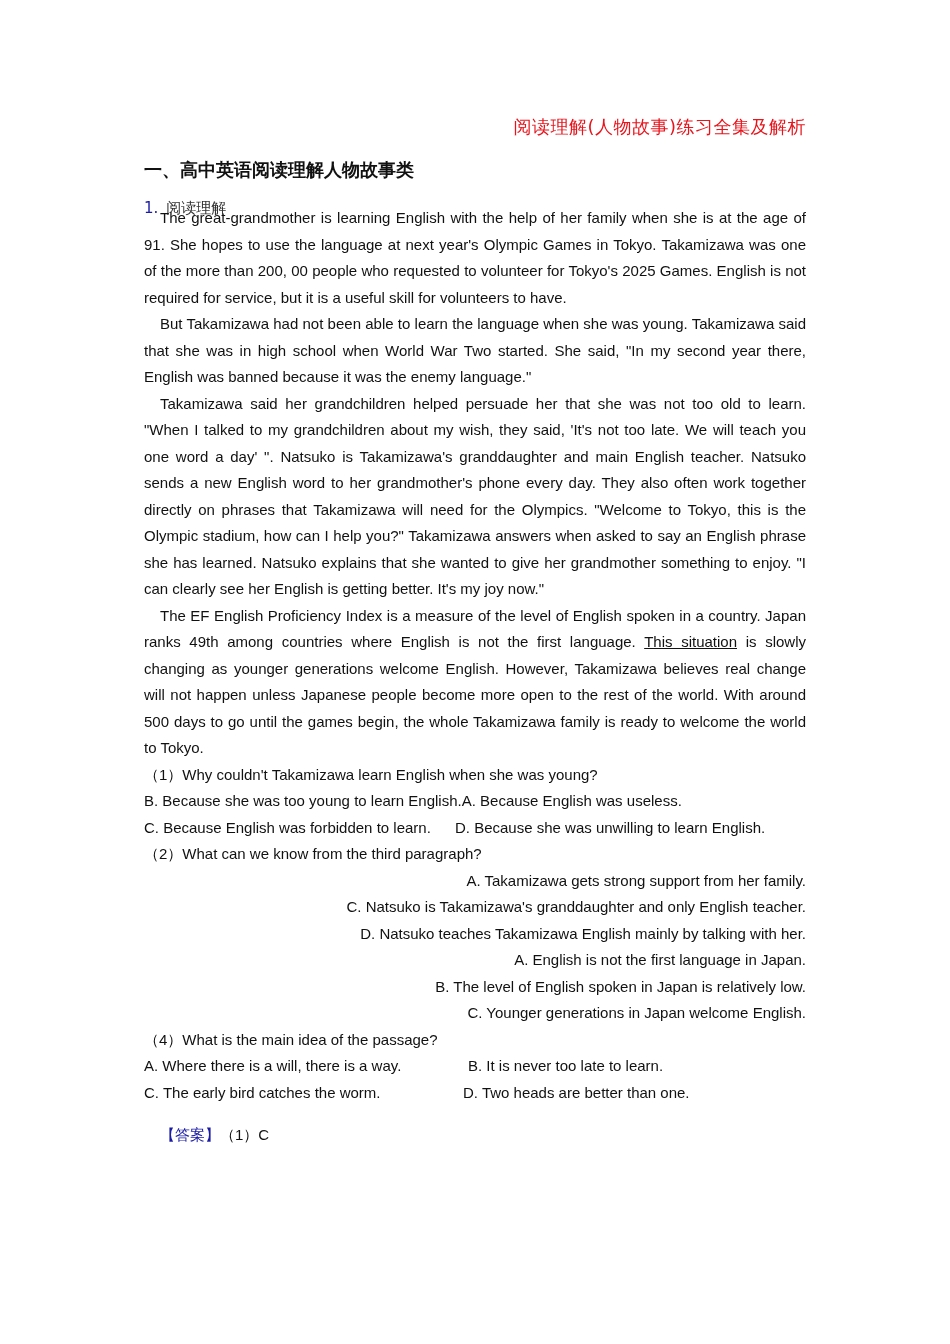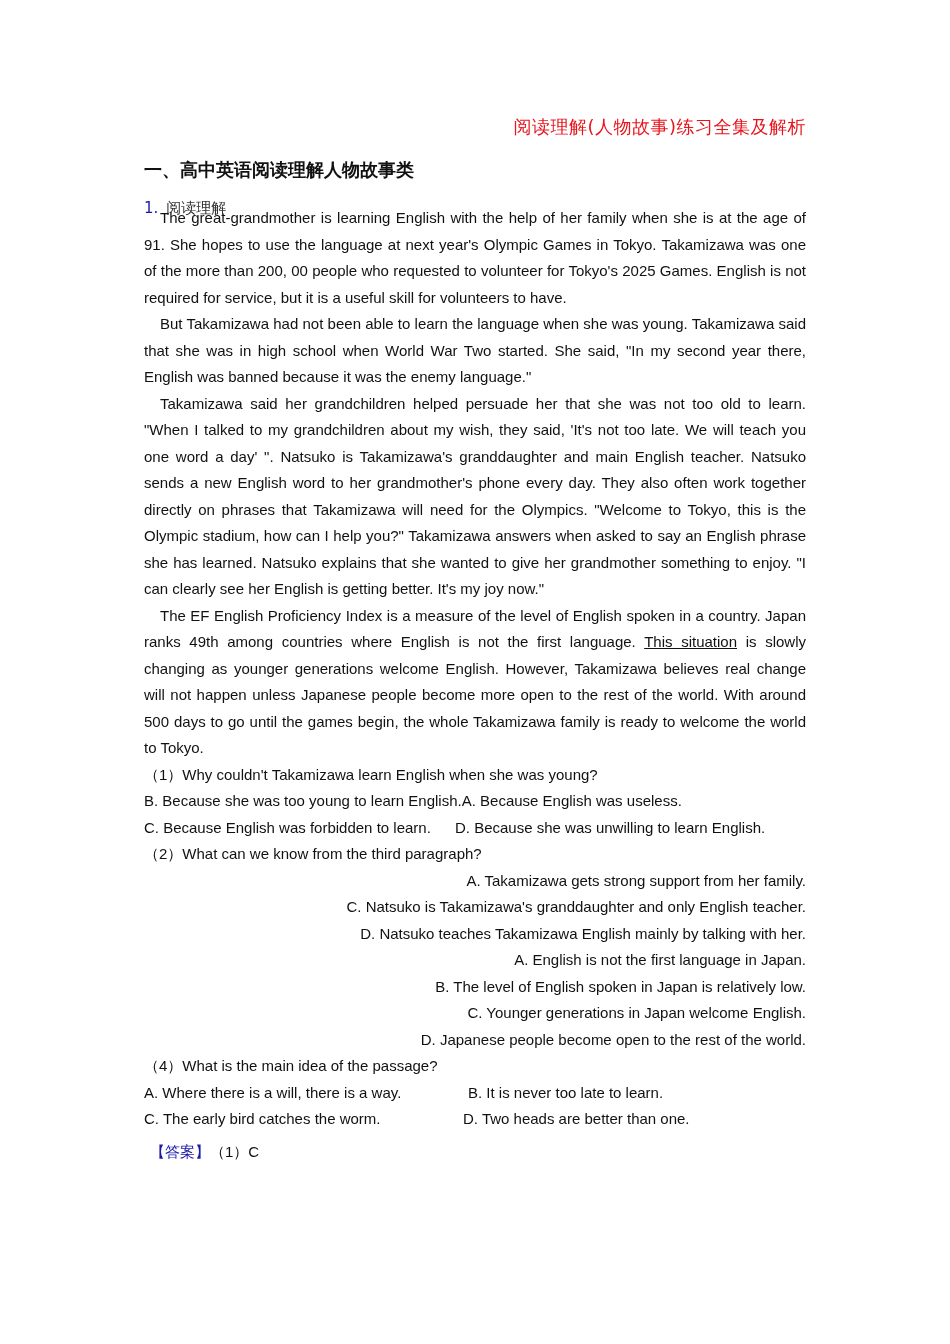--- a/index.html
+++ b/index.html
@@ -9,21 +9,21 @@
   .section { position:absolute; left:0; top:158px; font-size:18px; font-family:"DejaVu Sans", sans-serif; font-weight:bold; color:#111; }
   .qhead { position:absolute; left:0; top:199px; font-size:15px; font-family:"DejaVu Sans", sans-serif; color:#333; }
   .qhead .num { color:#1a1aa6; margin-right:8px; }
   .body { position:absolute; left:0; top:205px; width:662px; font-size:15px; line-height:26.5px; }
   p { margin:0; text-align:justify; text-indent:16px; }
   .u { text-decoration:underline; }
   .line { margin:0; white-space:nowrap;text-align:right; }
   .q { margin:0; padding-left:0; }
   .opts2 { display:flex; margin:0; }
   .opts2 span { display:inline-block; }
-  .answer { margin:6px; }
+  .answer { margin:16px; }
   .answer .tag { color:#1a1aa6; font-family:"DejaVu Sans", sans-serif; }
 </style>
 </head>
 <body>
 
 <div class="page">
   <div class="title">阅读理解(人物故事)练习全集及解析</div>
   <div class="section">一、高中英语阅读理解人物故事类</div>
   <div class="qhead">
     <span class="num">1.</span><span>阅读理解</span>
@@ -46,21 +46,20 @@
     </div>
 
     <div class="q">（2）What can we know from the third paragraph?</div>
     <div class="line">A. Takamizawa gets strong support from her family.</div>
     <div class="line">C. Natsuko is Takamizawa's granddaughter and only English teacher.</div>
     <div class="line">D. Natsuko teaches Takamizawa English mainly by talking with her.</div>
 
     <div class="line">A. English is not the first language in Japan.</div>
     <div class="line">B. The level of English spoken in Japan is relatively low.</div>
     <div class="line">C. Younger generations in Japan welcome English.</div>
-    <div class="line">D. Japanese people become open to the rest of the world.</div>
 
     <div class="q">（4）What is the main idea of the passage?</div>
     <div class="opts2">
       <span style="width:324px">A. Where there is a will, there is a way.</span>
       <span>B. It is never too late to learn.</span>
     </div>
     <div class="opts2">
       <span style="width:319px">C. The early bird catches the worm.</span>
       <span>D. Two heads are better than one.</span>
     </div>

